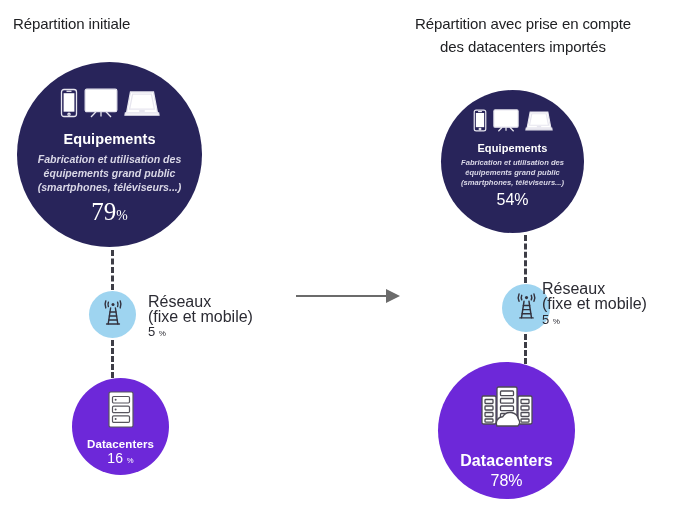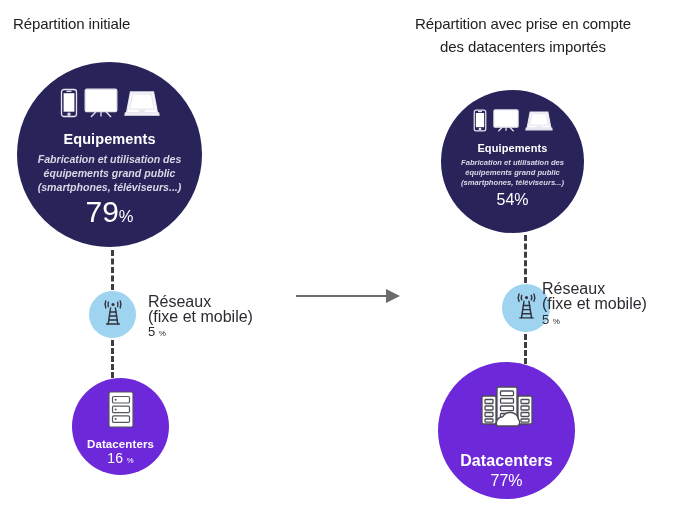--- a/index.html
+++ b/index.html
@@ -62,21 +62,21 @@
   .circ-pct .unit { font-size: 0.55em; }
 
   
   #circle-eq-left {
     left: 17px; top: 62px; width: 185px; height: 185px;
     padding-top: 26px;
   }
   #circle-eq-left .icons { margin-bottom: 9px; }
   #circle-eq-left .circ-label { font-size: 14.5px; }
   #circle-eq-left .circ-desc { font-size: 10.6px; line-height: 14px; margin-top: 5px; width: 164px; }
-  #circle-eq-left .circ-pct { font-size: 30px; margin-top: 5px; line-height: 26px; }
+  #circle-eq-left .circ-pct { font-size: 25px; margin-top: 5px; line-height: 26px; font-family: Liberation Serif, serif; }
 
   
   #circle-net-left { left: 89px; top: 291px; width: 47px; height: 47px; justify-content: center; }
 
   
   #circle-dc-left {
     left: 72px; top: 378px; width: 97px; height: 97px;
     padding-top: 13px;
   }
   #circle-dc-left .circ-label { font-size: 11.5px; margin-top: 6px; }
@@ -304,15 +304,15 @@
         <rect x="44" y="28.5" width="8" height="4" rx="0.8"></rect>
         <rect x="44" y="35" width="8" height="3.2" rx="0.8"></rect>
         <rect x="23.5" y="7" width="13" height="4.6" rx="0.9"></rect>
         <rect x="23.5" y="14.5" width="13" height="4.6" rx="0.9"></rect>
         <rect x="23.5" y="22" width="13" height="4.6" rx="0.9"></rect>
         <rect x="23.5" y="29.5" width="13" height="4.6" rx="0.9"></rect>
         <path d="M20 42 a6.4 6.4 0 0 1 5.6 -9.2 a8.6 8.6 0 0 1 15.8 2.2 a5.2 5.2 0 0 1 -0.6 7 Z" fill="#ffffff" stroke="#4c4a54" stroke-width="1.4"></path>
       </svg>
     </span>
     <div class="circ-label">Datacenters</div>
-    <div class="circ-pct"><span>77</span><span>%</span></div>
+    <div class="circ-pct"><span>78</span><span>%</span></div>
   </div>
 </div>
 
 </body></html>

